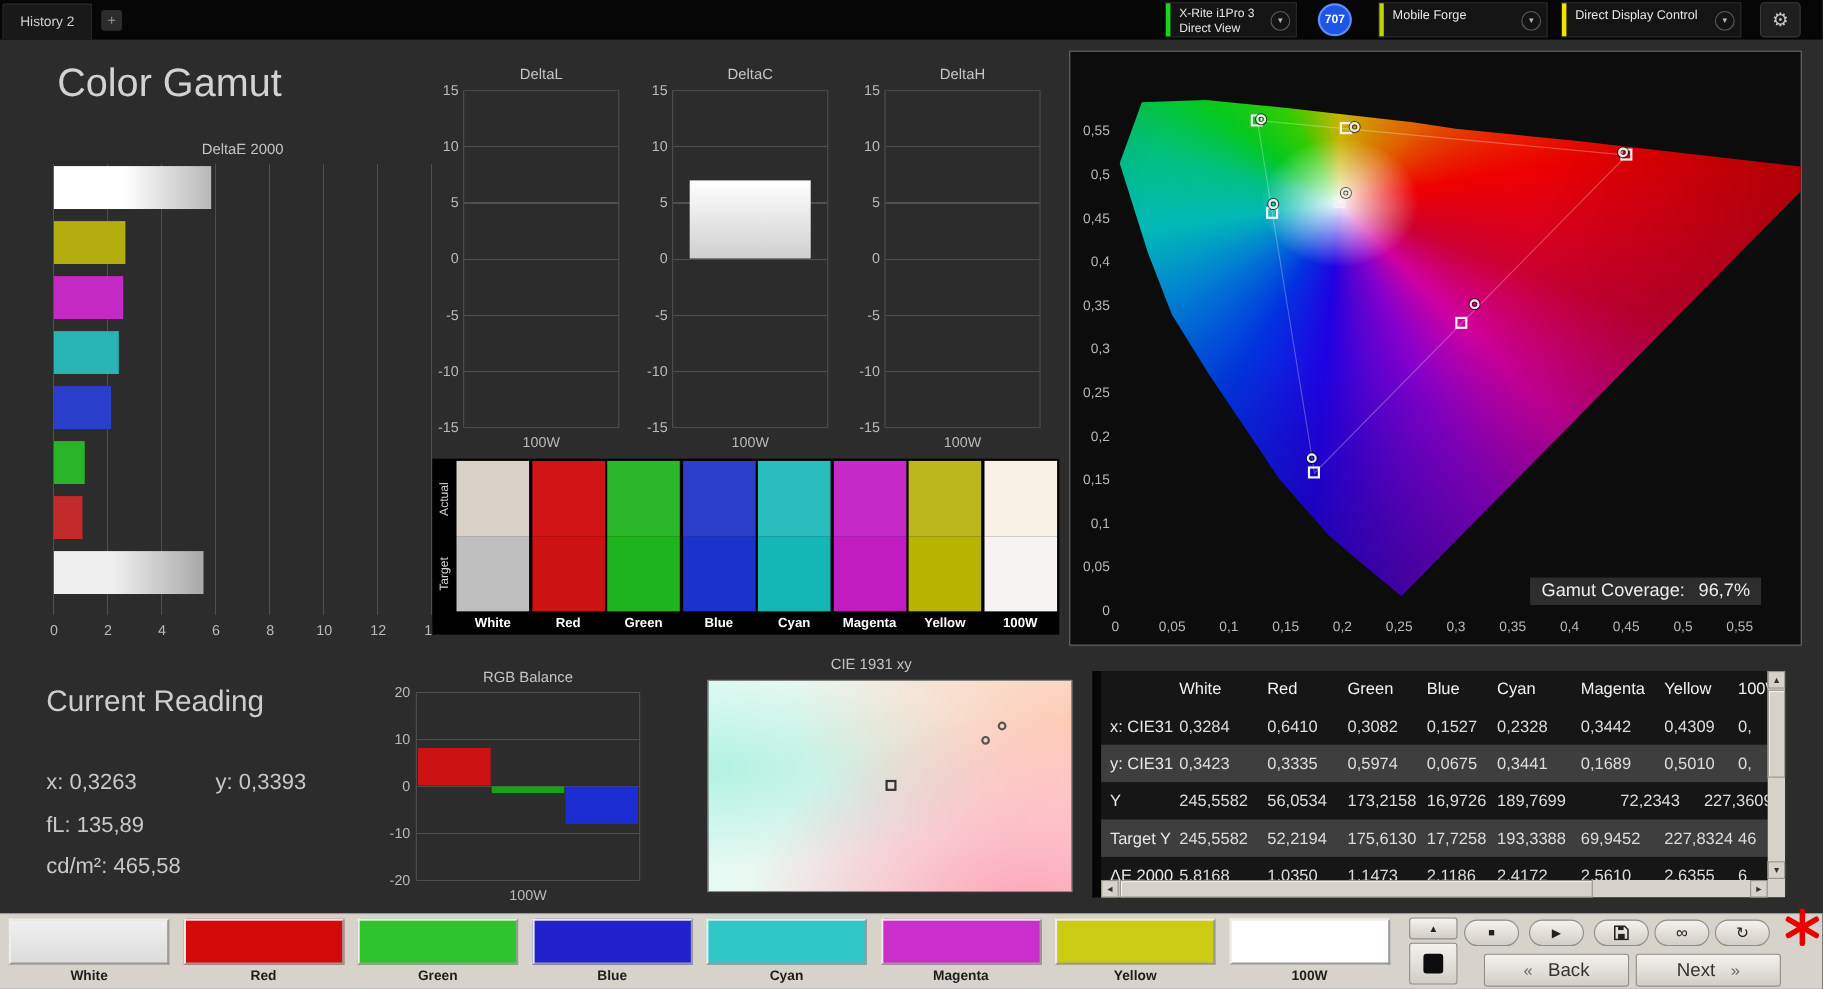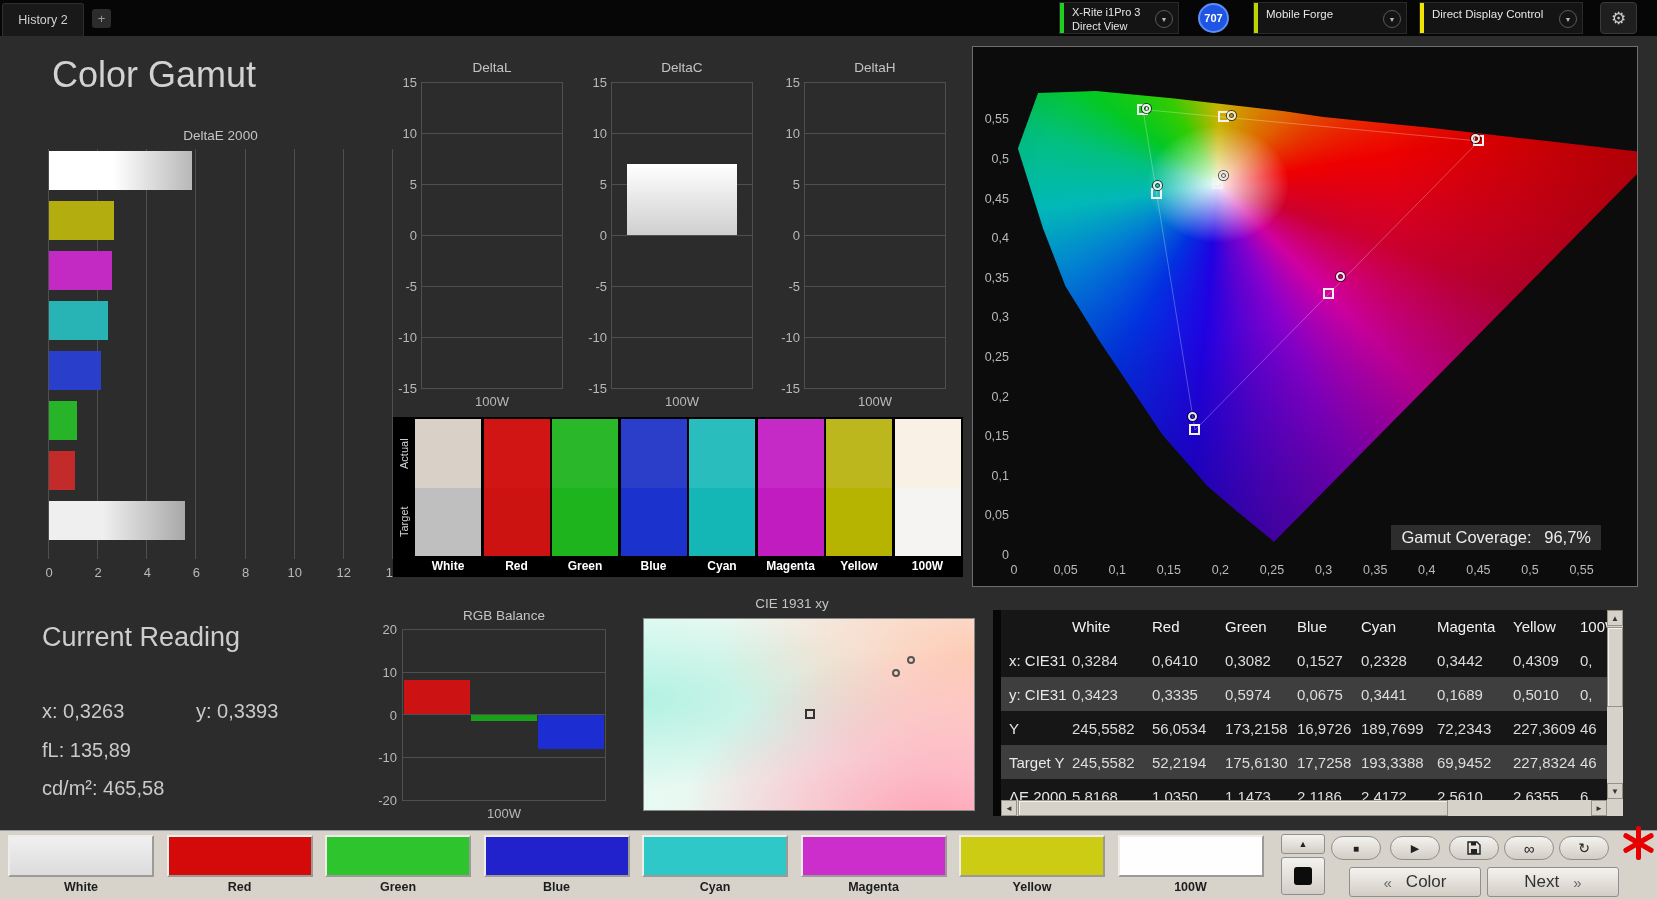--- a/index.html
+++ b/index.html
@@ -61,21 +61,21 @@
 .cie-xlab{position:absolute;top:516px;transform:translateX(-50%);font-size:12.5px;color:#b9b9b9;}
 .cie-square{position:absolute;width:11px;height:11px;border:2px solid #f2f2f2;}
 .cie-circle{position:absolute;width:9px;height:9px;border:2px solid #e8e8e8;border-radius:50%;box-shadow:0 0 0 1px rgba(0,0,0,0.65),inset 0 0 0 1px rgba(0,0,0,0.65);}
 .coverage{position:absolute;right:36px;top:478px;background:rgba(72,72,72,0.55);padding:3px 10px;font-size:16.5px;color:#ececec;}
 
 
 .cr-title{position:absolute;left:42px;top:622px;font-size:27px;color:#cdcdcd;}
 .cr-line{position:absolute;font-size:20px;color:#c9c9c9;}
 
 
-.rgbchart{position:absolute;left:364px;top:608px;width:266px;height:212px;}
+.rgbchart{position:absolute;left:340px;top:608px;width:266px;height:212px;}
 .rgbchart .ctitle{position:absolute;left:38px;top:0;width:204px;text-align:center;}
 .rgb-ylabels{position:absolute;left:0;top:21px;width:33px;height:171px;}
 .rgb-ylabels span{position:absolute;right:0;transform:translateY(-50%);font-size:13px;color:#b9b9b9;}
 .rgbplot{position:absolute;left:38px;top:21px;width:204px;height:172px;border-left:1px solid #4f4f4f;border-right:1px solid #4f4f4f;background:repeating-linear-gradient(to bottom,#4f4f4f 0 1px,transparent 1px 42.75px);}
 .rgb-bar{position:absolute;}
 .rgbbottom{position:absolute;left:38px;top:198px;width:204px;text-align:center;font-size:13px;color:#b9b9b9;}
 
 
 .xychart{position:absolute;left:643px;top:596px;width:298px;height:216px;}
 .xychart .ctitle{position:absolute;left:0;top:0;width:100%;text-align:center;}
@@ -395,21 +395,21 @@
         <div class="tcell" style="width: 67px;">0,5010</div>
         <div class="tcell" style="width: 48px;">0,</div>
       </div>
       <div class="trow">
         <div class="tcell tlabel" style="width: 66px;">Y</div>
         <div class="tcell" style="width: 80px;">245,5582</div>
         <div class="tcell" style="width: 73px;">56,0534</div>
         <div class="tcell" style="width: 72px;">173,2158</div>
         <div class="tcell" style="width: 64px;">16,9726</div>
         <div class="tcell" style="width: 76px;">189,7699</div>
-        <div class="tcell" style="width: 76px;">72,2343</div>
+        <div class="tcell" style="width: 76px; margin-left: 36px;">72,2343</div>
         <div class="tcell" style="width: 67px;">227,3609</div>
         <div class="tcell" style="width: 48px;">46</div>
       </div>
       <div class="trow alt">
         <div class="tcell tlabel" style="width: 66px;">Target Y</div>
         <div class="tcell" style="width: 80px;">245,5582</div>
         <div class="tcell" style="width: 73px;">52,2194</div>
         <div class="tcell" style="width: 72px;">175,6130</div>
         <div class="tcell" style="width: 64px;">17,7258</div>
         <div class="tcell" style="width: 76px;">193,3388</div>
@@ -474,21 +474,21 @@
   </div>
   <div class="greybtn iconbtn" style="left:1504px;font-size:15px;">
       <span>∞</span>
     </div>
   <div class="greybtn iconbtn" style="left:1559px;font-size:14px;">
       <span>↻</span>
     </div>
 
   <div class="greybtn navbtn" style="left:1349px;">
     <span class="navchev">«</span>
-    <span>Color</span>
+    <span>Back</span>
   </div>
   <div class="greybtn navbtn" style="left:1487px;">
     <span>Next</span>
     <span class="navchev">»</span>
   </div>
 <div class="patch" style="left: 8px; background: linear-gradient(rgb(240, 240, 240), rgb(220, 220, 220));"></div>
     <div class="patchlabel" style="left: 8px;">White</div>
     <div class="patch" style="left: 166.5px; background: rgb(212, 10, 10);"></div>
     <div class="patchlabel" style="left: 166.5px;">Red</div>
     <div class="patch" style="left: 325px; background: rgb(46, 196, 46);"></div>

